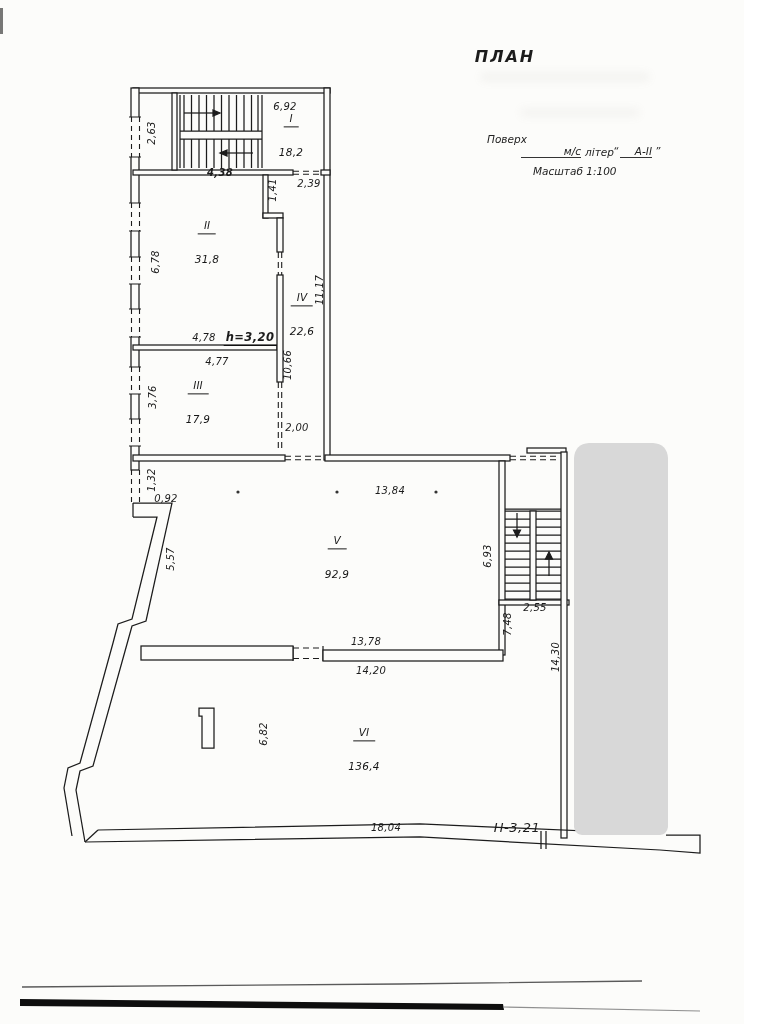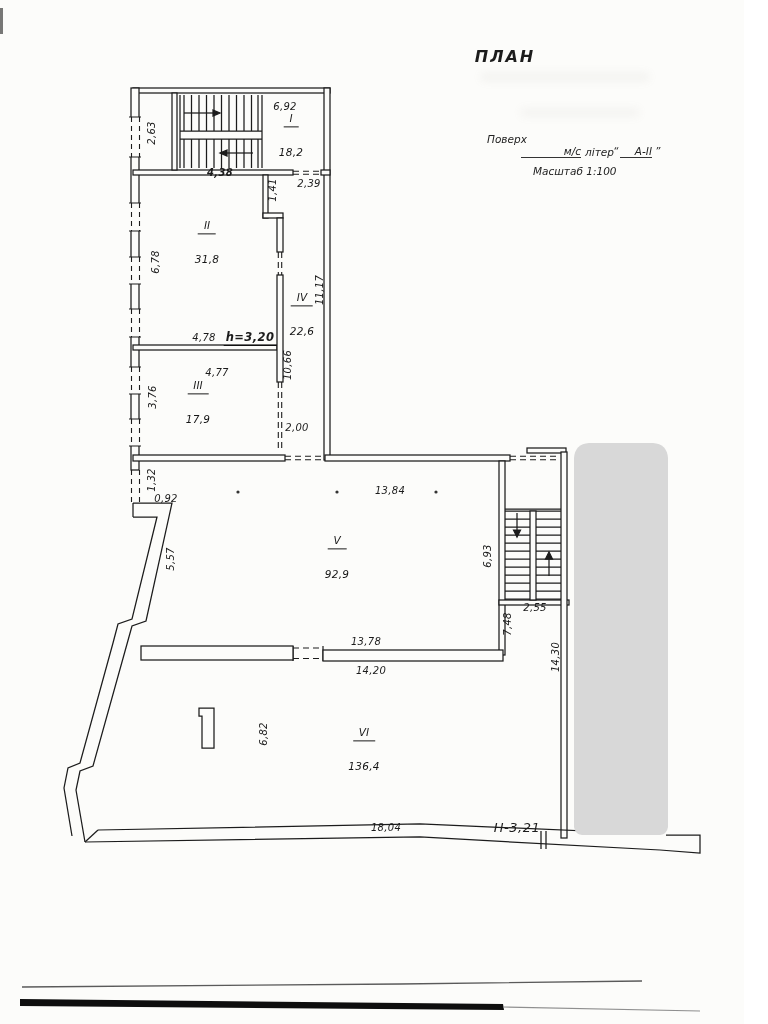--- a/index.html
+++ b/index.html
@@ -207,21 +207,21 @@
 
   <div class="lbl" style="left:285px;top:107px;">6,92</div>
   <div class="lbl rot" style="left:152px;top:133px;">2,63</div>
   <div class="lbl" style="left:220px;top:173px;font-weight:bold;">4,38</div>
   <div class="lbl rot" style="left:273px;top:190px;">1,41</div>
   <div class="lbl" style="left:309px;top:184px;">2,39</div>
   <div class="lbl rot" style="left:156px;top:262px;">6,78</div>
   <div class="lbl rot" style="left:320px;top:290px;">11,17</div>
   <div class="lbl" style="left:204px;top:338px;">4,78</div>
   <div class="lbl rot" style="left:288px;top:365px;">10,66</div>
-  <div class="lbl" style="left:217px;top:373px;">4,77</div>
+  <div class="lbl" style="left:217px;top:362px;">4,77</div>
   <div class="lbl rot" style="left:153px;top:397px;">3,76</div>
   <div class="lbl" style="left:297px;top:428px;">2,00</div>
   <div class="lbl rot" style="left:152px;top:480px;">1,32</div>
   <div class="lbl" style="left:166px;top:499px;">0,92</div>
   <div class="lbl" style="left:390px;top:491px;">13,84</div>
   <div class="lbl rot" style="left:171px;top:559px;">5,57</div>
   <div class="lbl rot" style="left:488px;top:556px;">6,93</div>
   <div class="lbl" style="left:535px;top:608px;">2,55</div>
   <div class="lbl rot" style="left:508px;top:624px;">7,48</div>
   <div class="lbl rot" style="left:556px;top:657px;">14,30</div>

